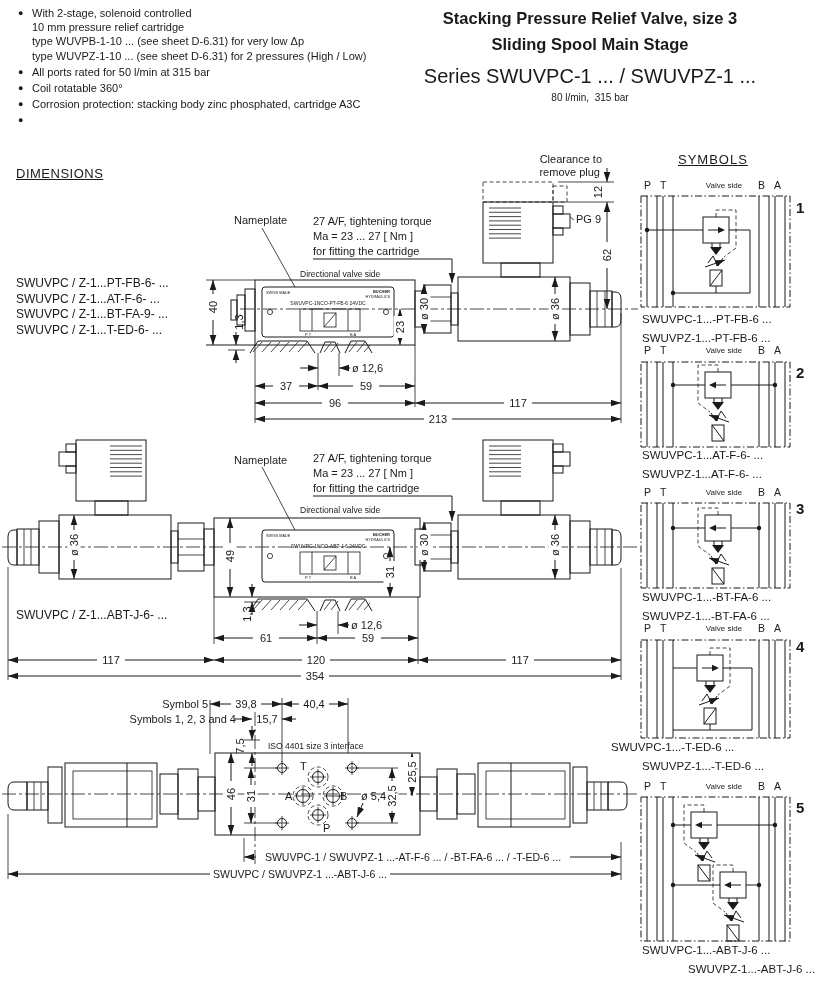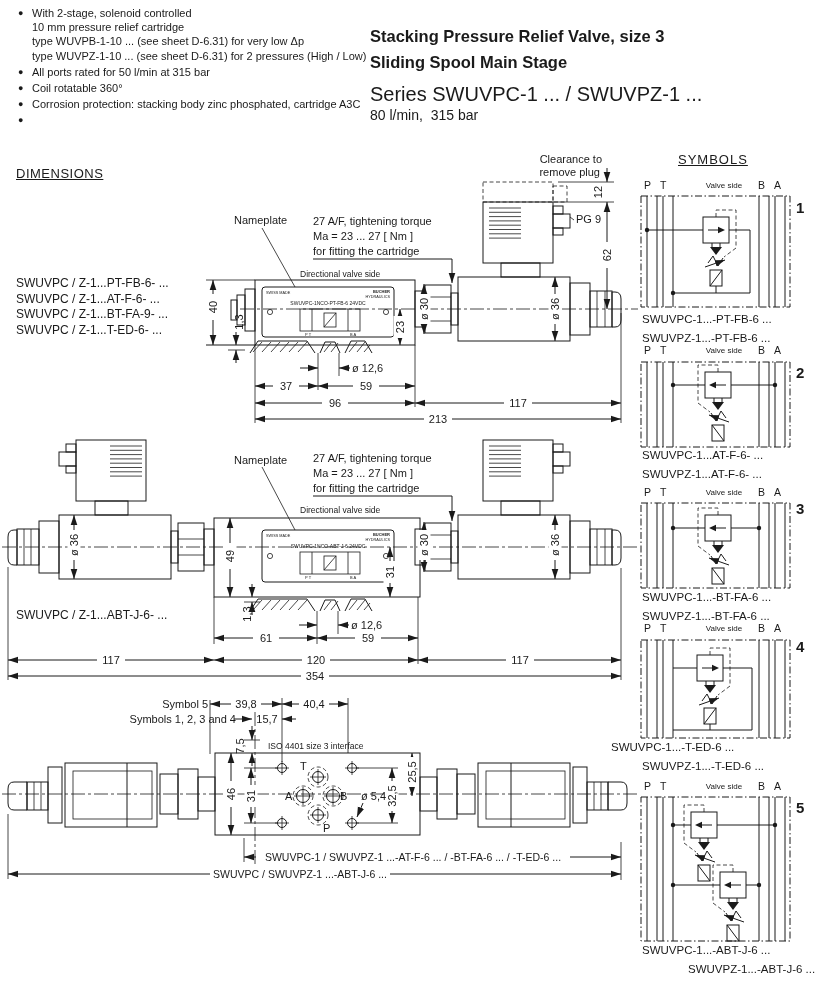--- a/index.html
+++ b/index.html
@@ -3,24 +3,24 @@
 <meta charset="utf-8">
 <style>
   html,body{margin:0;padding:0;background:#fff;}
   body{width:818px;height:991px;position:relative;font-family:"Liberation Sans",sans-serif;color:#1a1a1a;overflow:hidden;}
   .abs{position:absolute;}
   
   .bullets{left:18px;top:6px;width:420px;font-size:11px;line-height:14.2px;}
   .bullets .bi{display:flex;margin-bottom:2px;}
   .bullets .dot{width:14px;flex:0 0 14px;font-size:9px;line-height:14.2px;}
   .bullets .bt{white-space:pre-wrap;}
-  .titleblock{right:8px;top:23px;width:440px;text-align:left;}
+  .titleblock{right:8px;top:5px;width:440px;text-align:center;}
   .titleblock .tl{font-size:16.5px;font-weight:bold;line-height:26px;white-space:pre;}
   .titleblock .ts{font-size:20px;line-height:21px;margin-top:9px;white-space:pre;}
-  .titleblock .tr{font-size:14px;line-height:21px;white-space:pre;}
+  .titleblock .tr{font-size:10px;line-height:21px;white-space:pre;}
   .sechead{font-size:13px;letter-spacing:.5px;text-decoration:underline;}
   .models{left:16px;top:276px;font-size:12px;line-height:15.6px;}
   .model2{left:16px;top:608px;font-size:12px;}
   
   .pl{font-size:10.5px;}
   .vs{font-size:8px;}
   .num{font-size:15px;font-weight:bold;}
   .cap{font-size:11.5px;white-space:pre;}
   
   #art{position:absolute;left:0;top:0;}

